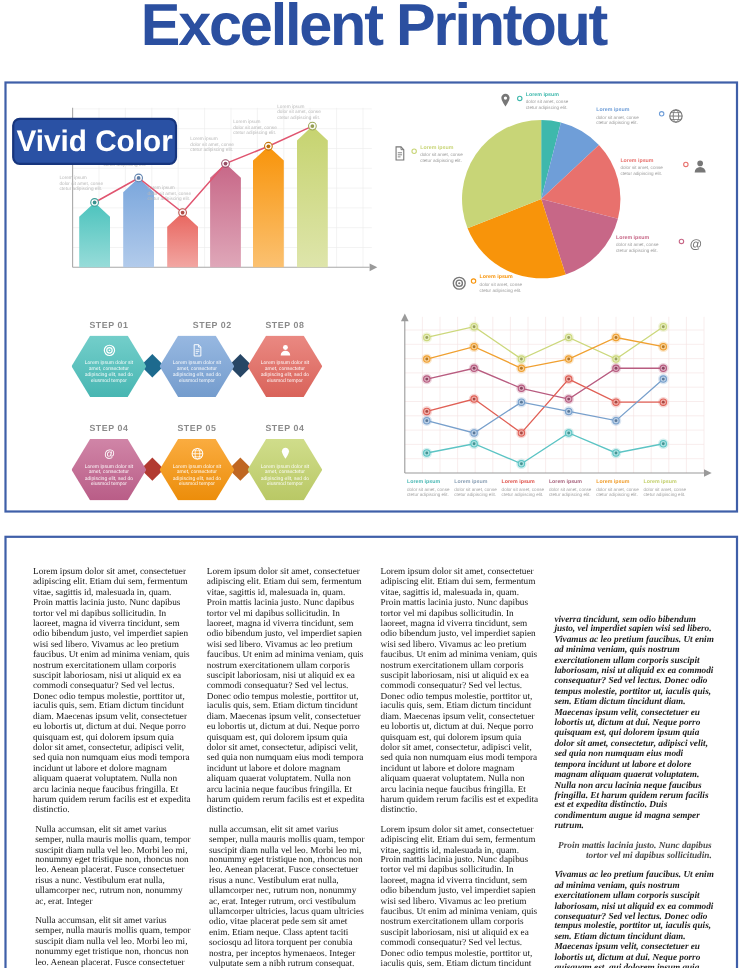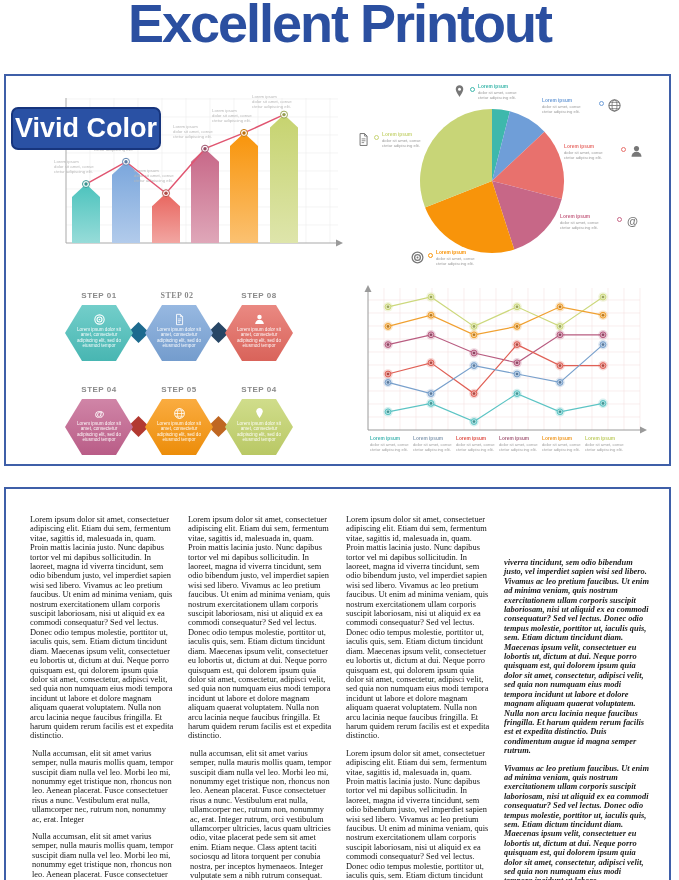--- a/index.html
+++ b/index.html
@@ -235,21 +235,21 @@
         <div class="diamond" style="left: 177px; top: 131px; background: rgb(191, 103, 34);"></div>
         <div class="step-label" style="left: 31px; top: 3px;">STEP 01</div>
         <div class="hex" style="left: 31px; top: 17px; background: linear-gradient(rgb(115, 206, 202), rgb(72, 182, 178));">
           <span class="hicon"><svg viewBox="0 0 24 24" width="100%" height="100%">
               <circle cx="12" cy="12" r="8.6" fill="none" stroke="#ffffff" stroke-width="2"></circle>
               <circle cx="12" cy="12" r="4.6" fill="none" stroke="#ffffff" stroke-width="2"></circle>
               <circle cx="12" cy="12" r="1.6" fill="#ffffff"></circle>
             </svg></span>
           <div class="hbody">Lorem ipsum dolor sit amet, consectetur adipiscing elit, sed do eiusmod tempor</div>
         </div>
-        <div class="step-label" style="left: 109px; top: 3px; font-family: Liberation Serif, serif;">STEP 02</div>
+        <div class="step-label" style="left: 125px; top: 3px;">STEP 02</div>
         <div class="hex" style="left: 111px; top: 17px; background: linear-gradient(rgb(151, 184, 225), rgb(116, 156, 205));">
           <span class="hicon"><svg viewBox="0 0 24 24" width="100%" height="100%">
               <path d="M6.5 2.5h7.2l4 4v15H6.5z" fill="none" stroke="#ffffff" stroke-width="1.6"></path>
               <path d="M13.7 2.5v4h4" fill="none" stroke="#ffffff" stroke-width="1.4"></path>
               <line x1="9" y1="11" x2="15.2" y2="11" stroke="#ffffff" stroke-width="1.3"></line>
               <line x1="9" y1="14" x2="15.2" y2="14" stroke="#ffffff" stroke-width="1.3"></line>
               <line x1="9" y1="17" x2="13" y2="17" stroke="#ffffff" stroke-width="1.3"></line>
             </svg></span>
           <div class="hbody">Lorem ipsum dolor sit amet, consectetur adipiscing elit, sed do eiusmod tempor</div>
         </div>
@@ -483,17 +483,18 @@
         <div class="tcol">
           <p>Lorem ipsum dolor sit amet, consectetuer adipiscing elit. Etiam dui sem, fermentum vitae, sagittis id, malesuada in, quam. Proin mattis lacinia justo. Nunc dapibus tortor vel mi dapibus sollicitudin. In laoreet, magna id viverra tincidunt, sem odio bibendum justo, vel imperdiet sapien wisi sed libero. Vivamus ac leo pretium faucibus. Ut enim ad minima veniam, quis nostrum exercitationem ullam corporis suscipit laboriosam, nisi ut aliquid ex ea commodi consequatur? Sed vel lectus. Donec odio tempus molestie, porttitor ut, iaculis quis, sem. Etiam dictum tincidunt diam. Maecenas ipsum velit, consectetuer eu lobortis ut, dictum at dui. Neque porro quisquam est, qui dolorem ipsum quia dolor sit amet, consectetur, adipisci velit, sed quia non numquam eius modi tempora incidunt ut labore et dolore magnam aliquam quaerat voluptatem. Nulla non arcu lacinia neque faucibus fringilla. Et harum quidem rerum facilis est et expedita distinctio.</p>
           <p class="indent">nulla accumsan, elit sit amet varius semper, nulla mauris mollis quam, tempor suscipit diam nulla vel leo. Morbi leo mi, nonummy eget tristique non, rhoncus non leo. Aenean placerat. Fusce consectetuer risus a nunc. Vestibulum erat nulla, ullamcorper nec, rutrum non, nonummy ac, erat. Integer rutrum, orci vestibulum ullamcorper ultricies, lacus quam ultricies odio, vitae placerat pede sem sit amet enim. Etiam neque. Class aptent taciti sociosqu ad litora torquent per conubia nostra, per inceptos hymenaeos. Integer vulputate sem a nibh rutrum consequat. Cum sociis natoque penatibus et magnis dis parturient montes, nascetur ridiculus mus. Mauris tincidunt sem sed arcu. Integer in sapien. Aliquam id dolor. Etiam quis quam. Maecenas sollicitudin. Morbi leo mi, nonummy eget tristique non, rhoncus non leo.</p>
         </div>
         <div class="tcol">
           <p>Lorem ipsum dolor sit amet, consectetuer adipiscing elit. Etiam dui sem, fermentum vitae, sagittis id, malesuada in, quam. Proin mattis lacinia justo. Nunc dapibus tortor vel mi dapibus sollicitudin. In laoreet, magna id viverra tincidunt, sem odio bibendum justo, vel imperdiet sapien wisi sed libero. Vivamus ac leo pretium faucibus. Ut enim ad minima veniam, quis nostrum exercitationem ullam corporis suscipit laboriosam, nisi ut aliquid ex ea commodi consequatur? Sed vel lectus. Donec odio tempus molestie, porttitor ut, iaculis quis, sem. Etiam dictum tincidunt diam. Maecenas ipsum velit, consectetuer eu lobortis ut, dictum at dui. Neque porro quisquam est, qui dolorem ipsum quia dolor sit amet, consectetur, adipisci velit, sed quia non numquam eius modi tempora incidunt ut labore et dolore magnam aliquam quaerat voluptatem. Nulla non arcu lacinia neque faucibus fringilla. Et harum quidem rerum facilis est et expedita distinctio.</p>
           <p>Lorem ipsum dolor sit amet, consectetuer adipiscing elit. Etiam dui sem, fermentum vitae, sagittis id, malesuada in, quam. Proin mattis lacinia justo. Nunc dapibus tortor vel mi dapibus sollicitudin. In laoreet, magna id viverra tincidunt, sem odio bibendum justo, vel imperdiet sapien wisi sed libero. Vivamus ac leo pretium faucibus. Ut enim ad minima veniam, quis nostrum exercitationem ullam corporis suscipit laboriosam, nisi ut aliquid ex ea commodi consequatur? Sed vel lectus. Donec odio tempus molestie, porttitor ut, iaculis quis, sem. Etiam dictum tincidunt diam. Maecenas ipsum velit, consectetuer eu lobortis ut, dictum at dui. Neque porro quisquam est, qui dolorem ipsum quia dolor sit amet, consectetur, adipisci velit, sed quia non numquam eius modi tempora incidunt ut labore et dolore magnam aliquam quaerat voluptatem.</p>
         </div>
         <div class="tcol italic" style="padding-top: 43px; font-weight: bold;">
           <p>viverra tincidunt, sem odio bibendum justo, vel imperdiet sapien wisi sed libero. Vivamus ac leo pretium faucibus. Ut enim ad minima veniam, quis nostrum exercitationem ullam corporis suscipit laboriosam, nisi ut aliquid ex ea commodi consequatur? Sed vel lectus. Donec odio tempus molestie, porttitor ut, iaculis quis, sem. Etiam dictum tincidunt diam. Maecenas ipsum velit, consectetuer eu lobortis ut, dictum at dui. Neque porro quisquam est, qui dolorem ipsum quia dolor sit amet, consectetur, adipisci velit, sed quia non numquam eius modi tempora incidunt ut labore et dolore magnam aliquam quaerat voluptatem. Nulla non arcu lacinia neque faucibus fringilla. Et harum quidem rerum facilis est et expedita distinctio. Duis condimentum augue id magna semper rutrum.</p>
+          <p class="align-right">Proin mattis lacinia justo. Nunc dapibus tortor vel mi dapibus sollicitudin.</p>
           <p>Vivamus ac leo pretium faucibus. Ut enim ad minima veniam, quis nostrum exercitationem ullam corporis suscipit laboriosam, nisi ut aliquid ex ea commodi consequatur? Sed vel lectus. Donec odio tempus molestie, porttitor ut, iaculis quis, sem. Etiam dictum tincidunt diam. Maecenas ipsum velit, consectetuer eu lobortis ut, dictum at dui. Neque porro quisquam est, qui dolorem ipsum quia dolor sit amet, consectetur, adipisci velit, sed quia non numquam eius modi tempora incidunt ut labore</p>
         </div>
       </div>
   </div>
 </div>
 
 </body></html>

